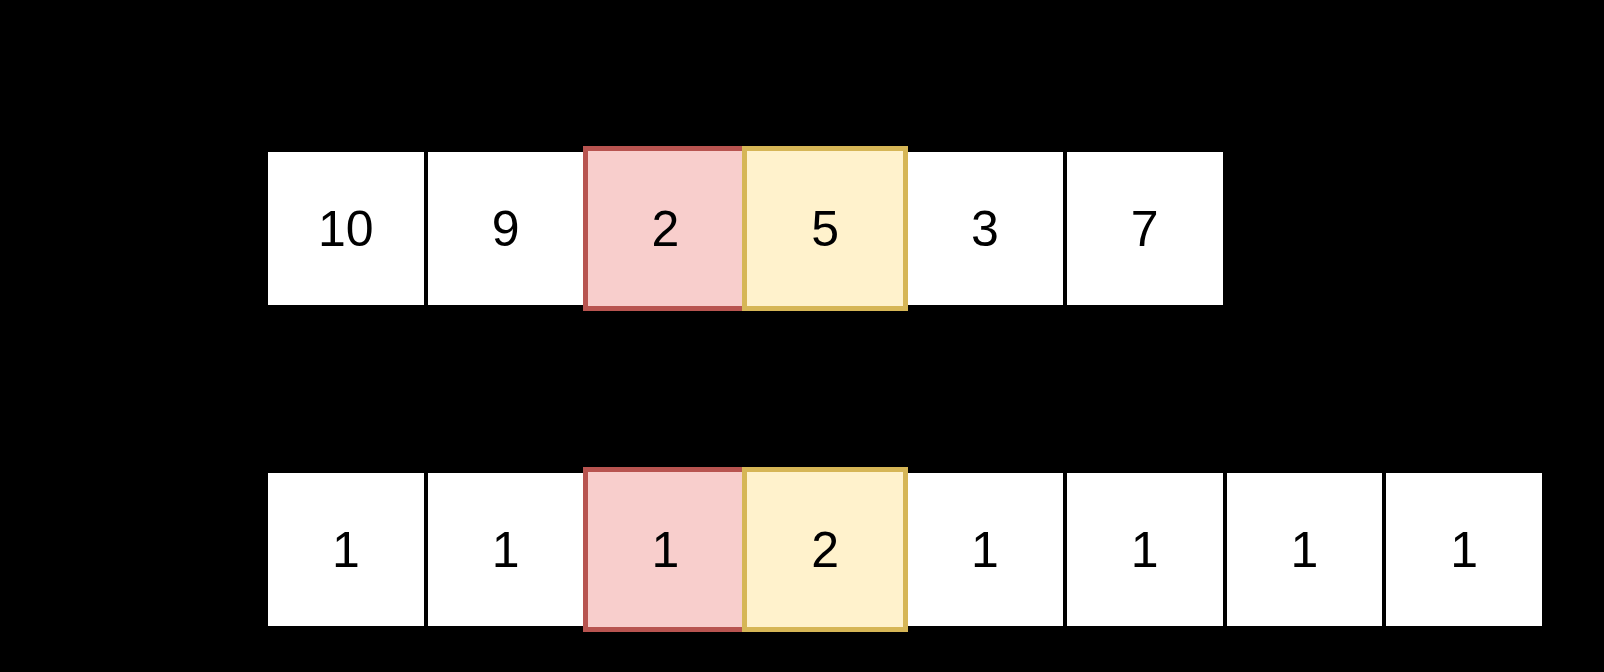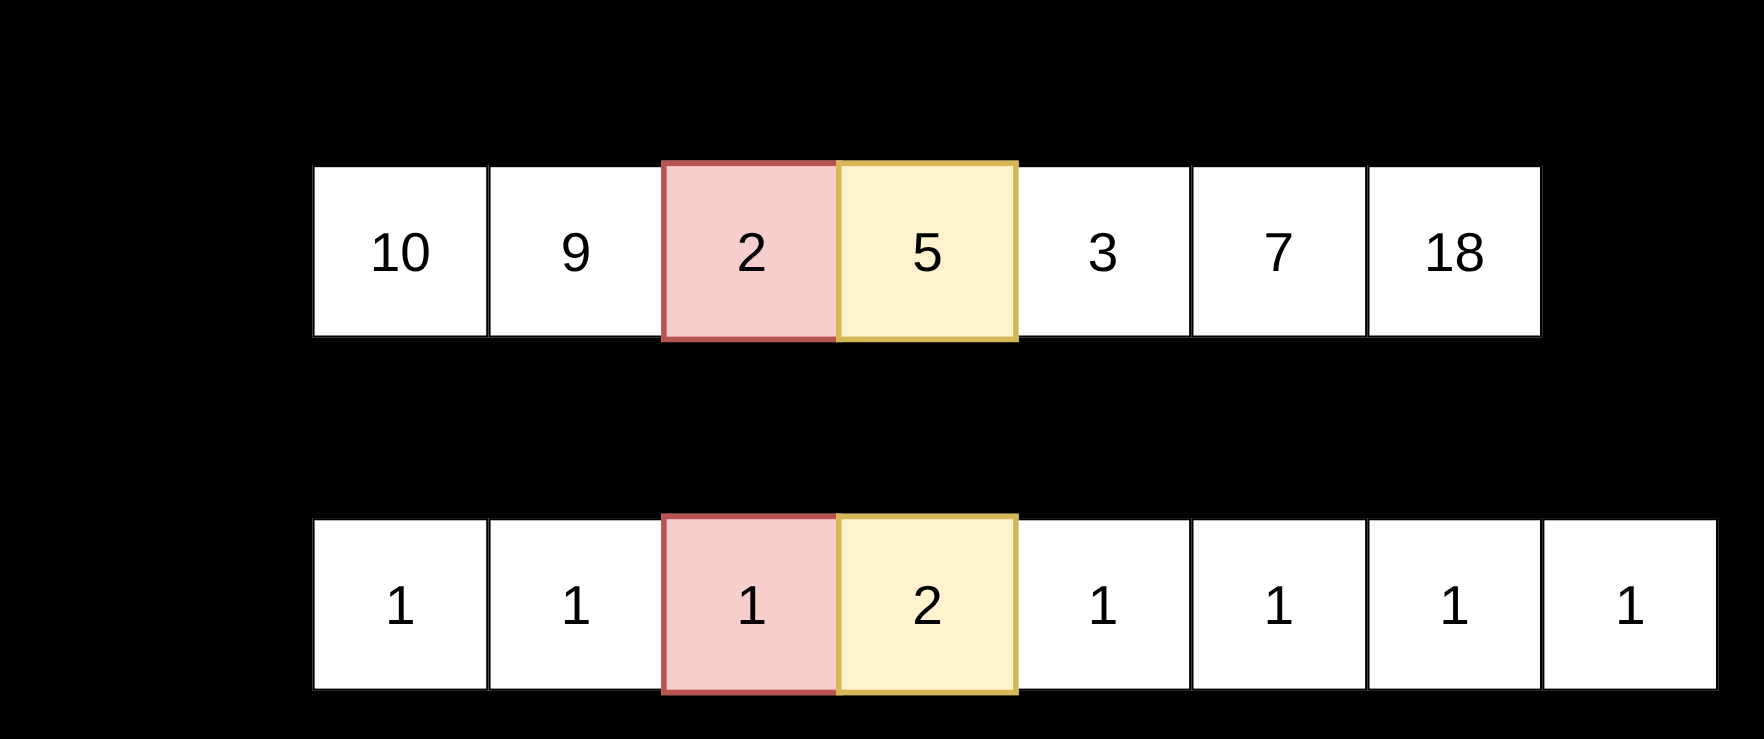--- a/index.html
+++ b/index.html
@@ -16,21 +16,21 @@
   }
   .stage {
     position: absolute;
     left: 0; top: 0;
     width: 1604px;
     height: 672px;
     background: #000000;
   }
   .array-row {
     position: absolute;
-    left: 284px;
+    left: 266px;
     width: 1278px;
     height: 157px;
   }
   .array-row.row-top { top: 150px; }
   .array-row.row-bottom { top: 471px; }
 
   .cell {
     position: absolute;
     top: 0;
     bottom: 0;
@@ -77,21 +77,20 @@
 
 <div class="stage">
 
   <div class="array-row row-top">
     <div class="cell" data-highlight="none">10</div>
     <div class="cell" data-highlight="none">9</div>
     <div class="cell" data-highlight="red">2</div>
     <div class="cell" data-highlight="yellow">5</div>
     <div class="cell" data-highlight="none">3</div>
     <div class="cell" data-highlight="none">7</div>
-    <div class="cell" data-highlight="none">18</div>
   </div>
 
   <div class="array-row row-bottom">
     <div class="cell" data-highlight="none">1</div>
     <div class="cell" data-highlight="none">1</div>
     <div class="cell" data-highlight="red">1</div>
     <div class="cell" data-highlight="yellow">2</div>
     <div class="cell" data-highlight="none">1</div>
     <div class="cell" data-highlight="none">1</div>
     <div class="cell" data-highlight="none">1</div>

